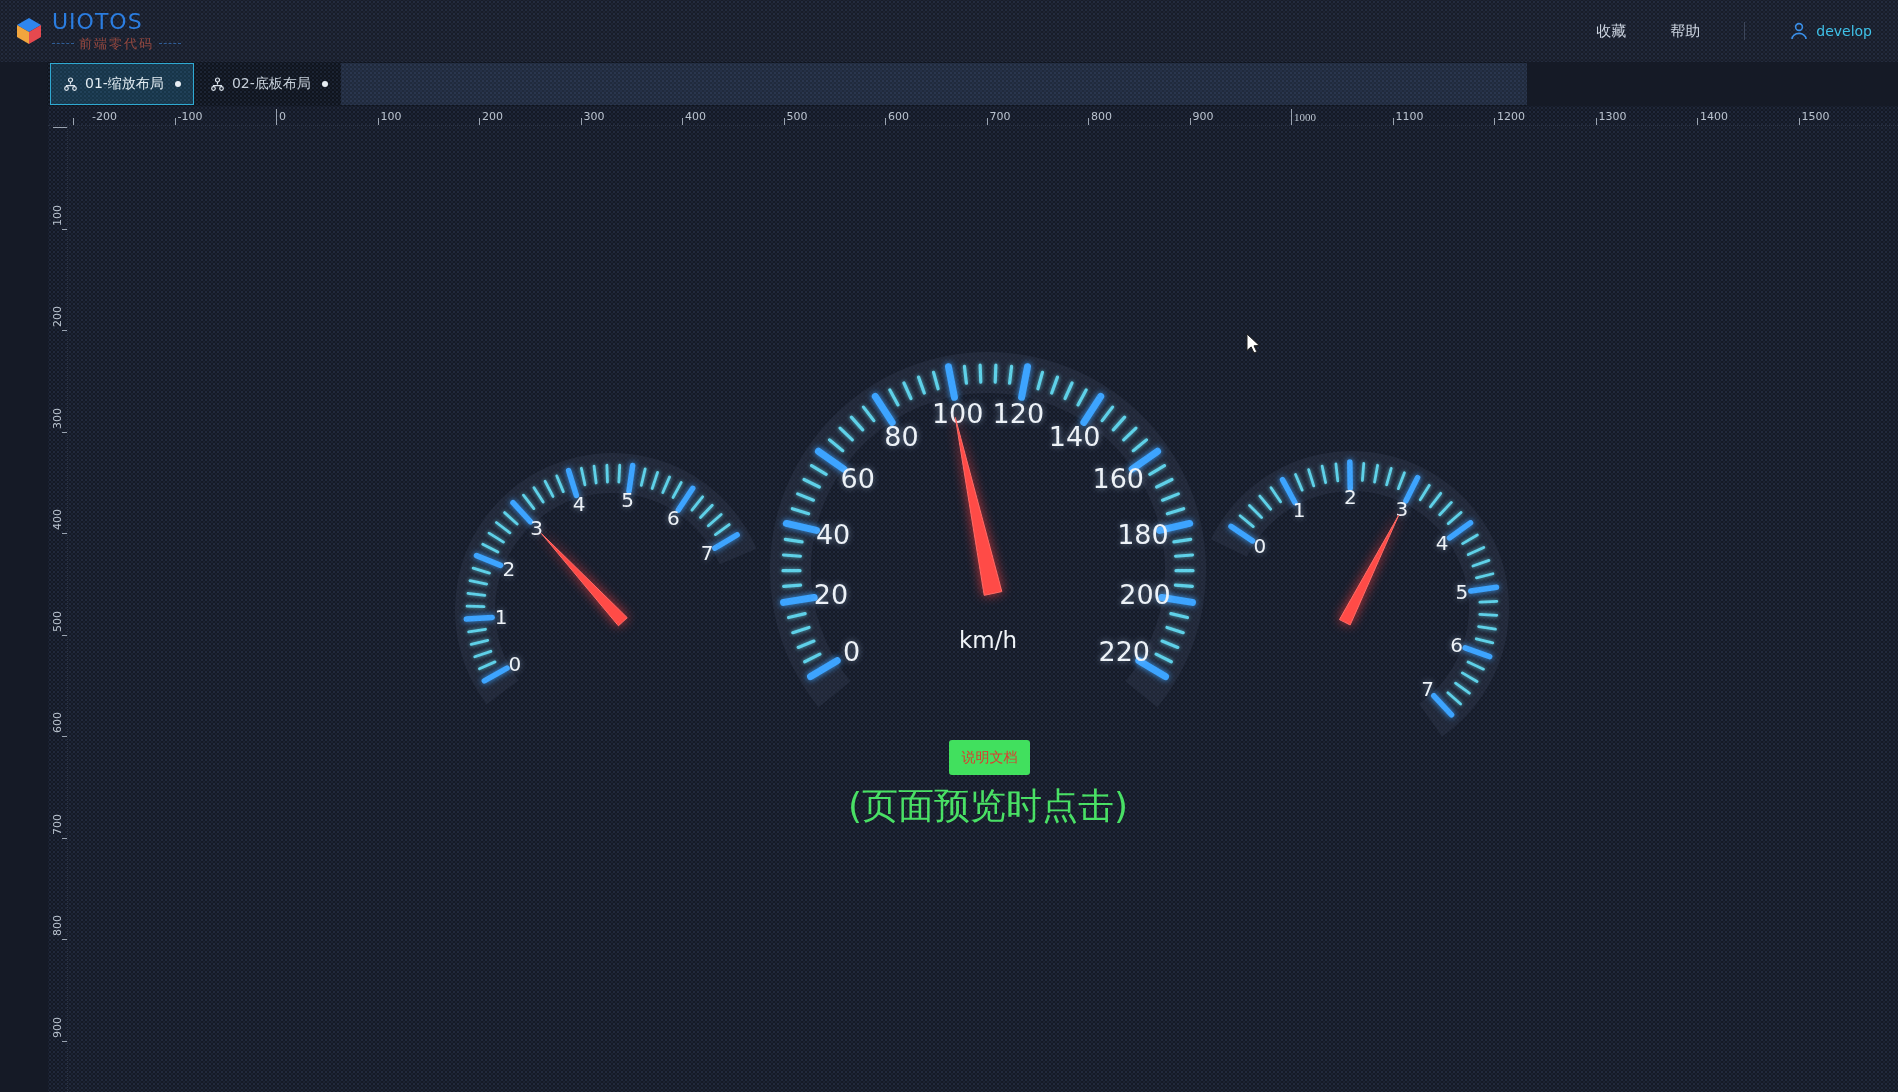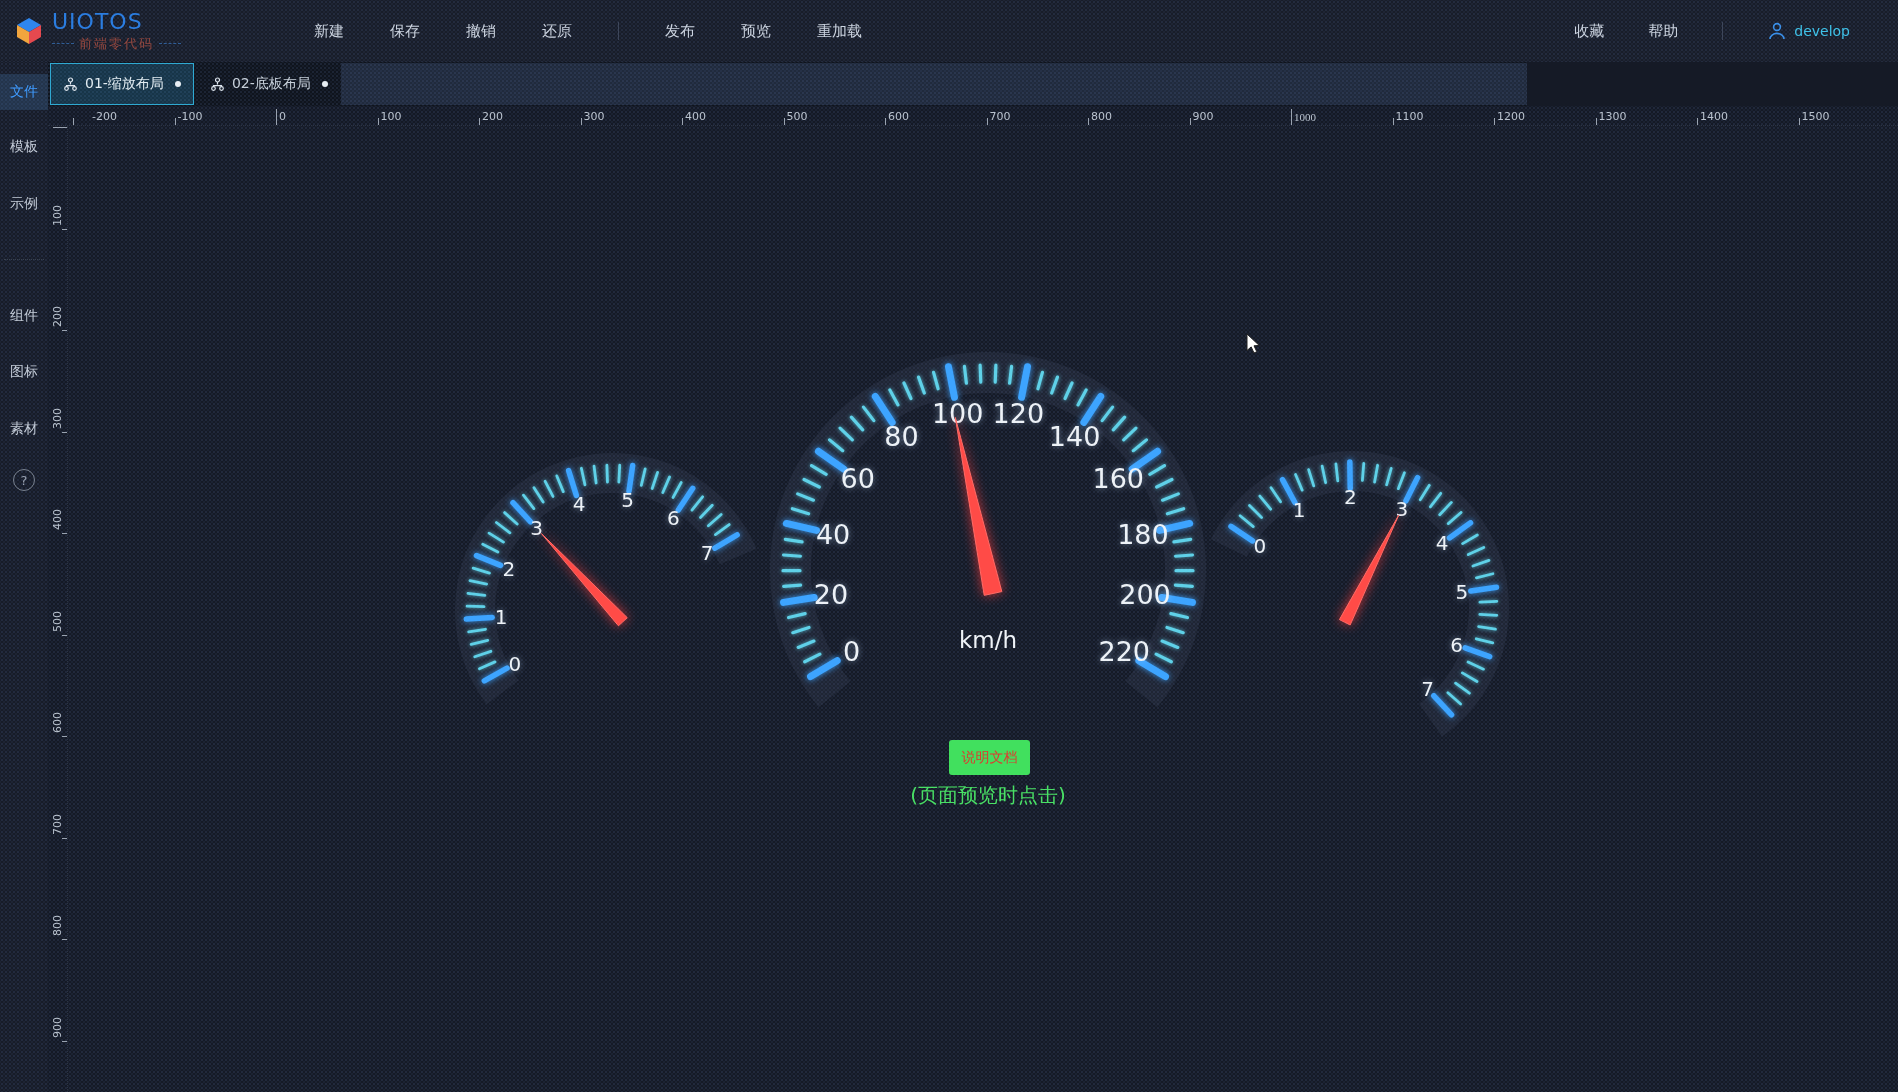--- a/index.html
+++ b/index.html
@@ -17,21 +17,21 @@
   .logo-wrap { display:flex; align-items:center; margin-left:14px; width:170px; }
   .logo-cube { flex:0 0 auto; }
   .logo-text { margin-left:8px; display:flex; flex-direction:column; }
   .logo-title { color:#2b7de0; font-weight:normal; font-size:22px; letter-spacing:1px; line-height:24px; }
   .logo-sub-row { display:flex; align-items:center; gap:5px; margin-top:1px; }
   .logo-dash { width:22px; border-top:1px dashed #2f5d96; }
   .logo-subtitle { color:#96483f; font-size:13px; letter-spacing:2px; }
   .menu-left { display:flex; align-items:center; gap:46px; margin-left:130px; }
   .menu-item { color:#ccd4e0; font-size:15px; cursor:pointer; white-space:nowrap; }
   .menu-divider { color:#3d465a; width:1px; height:18px; background:#3d465a; }
-  .menu-right { margin-left:auto; display:flex; align-items:center; gap:44px; margin-right:48px;justify-content:space-between; }
+  .menu-right { margin-left:auto; display:flex; align-items:center; gap:44px; margin-right:26px;justify-content:space-between; }
   .user-chip { display:flex; align-items:center; gap:7px; }
   .user-name { color:#3fc1e8; font-size:14px; }
 
   
   .sidebar { position:absolute; left:0; top:62px; width:48px; height:1030px;
     background-color:#171c28; z-index:25; }
   .side-item { position:absolute; left:0; width:48px; height:36px; display:flex;
     align-items:center; justify-content:center; color:#c4ccd8; font-size:14px; cursor:pointer; }
   .side-item.active { background:rgba(62,110,160,0.30); color:#3f9bff; }
   .side-divider { position:absolute; left:4px; width:40px; border-top:1px dotted #39424f; }
@@ -68,21 +68,21 @@
   .gauge-halo { stroke:#4a5670; fill:none; opacity:0.20; }
   .gauge-label { fill:#edf2f7; filter:drop-shadow(0 0 3px rgba(185,220,255,0.5));
     font-family:"DejaVu Sans","Liberation Sans",sans-serif; }
   .gauge-unit { fill:#eef2f7; font-family:"DejaVu Sans","Liberation Sans",sans-serif; }
   .needle { fill:#ff4b47; stroke:#ff6b66; stroke-width:1; stroke-linejoin:round;
     filter:drop-shadow(0 0 6px rgba(255,60,60,0.75)); }
   .doc-button { position:absolute; left:881px; top:614px; width:81px; height:35px;
     background:#41e05e; color:#dd3b30; font-size:14px; border:none; border-radius:3px;
     cursor:pointer; font-family:"DejaVu Sans","Liberation Sans",sans-serif; }
   .hint-text { position:absolute; left:770px; top:656px; width:300px; text-align:center;
-    color:#49e065; font-size:20px; }
+    color:#49e065; font-size:36px; }
 
   .cursor { position:absolute; z-index:60; pointer-events:none; }
 </style>
 </head>
 <body>
 
 <div class="app">
 
   <div class="topbar textured">
     <div class="logo-wrap">
@@ -93,56 +93,36 @@
       </svg>
       <div class="logo-text">
         <div class="logo-title">UIOTOS</div>
         <div class="logo-sub-row">
           <span class="logo-dash"></span>
           <span class="logo-subtitle">前端零代码</span>
           <span class="logo-dash"></span>
         </div>
       </div>
     </div>
-    <div class="menu-left" id="menu-left">
-        <span class="menu-item">新建</span>
-        <span class="menu-item">保存</span>
-        <span class="menu-item">撤销</span>
-        <span class="menu-item">还原</span>
-        <span class="menu-divider"></span>
-        <span class="menu-item">发布</span>
-        <span class="menu-item">预览</span>
-        <span class="menu-item">重加载</span>
-      </div>
     <div class="menu-right">
       <span class="menu-item" id="menu-right-items" style="display:flex;gap:44px;">
           <span class="menu-item">收藏</span>
           <span class="menu-item">帮助</span>
         </span>
       <span class="menu-divider"></span>
       <span class="user-chip">
         <svg width="20" height="20" viewBox="0 0 20 20" fill="none" stroke="#3a8fe8" stroke-width="1.6">
           <circle cx="10" cy="6" r="3.4"></circle>
           <path d="M3 18 a7 5.6 0 0 1 14 0"></path>
         </svg>
         <span class="user-name">develop</span>
       </span>
     </div>
   </div>
 
-  <div class="sidebar textured" id="sidebar">
-      <div class="side-item active" style="top: 12px;">文件</div>
-      <div class="side-item" style="top: 67px;">模板</div>
-      <div class="side-item" style="top: 124px;">示例</div>
-      <div class="side-item" style="top: 236px;">组件</div>
-      <div class="side-item" style="top: 292px;">图标</div>
-      <div class="side-item" style="top: 349px;">素材</div>
-      <div class="side-divider" style="top: 197px;"></div>
-      <div class="side-help" style="top: 407px;">?</div>
-    </div>
 
   <div class="tabbar textured" id="tabbar">
       <div class="tab active">
         <svg width="15" height="15" viewBox="0 0 15 15">
           <g fill="none" stroke="#dfe6ee" stroke-width="1.2">
             <circle cx="7.5" cy="3" r="2"></circle>
             <circle cx="3.5" cy="11.5" r="1.8"></circle>
             <circle cx="11.5" cy="11.5" r="1.8"></circle>
             <path d="M7.5 5 v2.5 M3.5 9.7 v-1 h8 v1"></path>
           </g>

